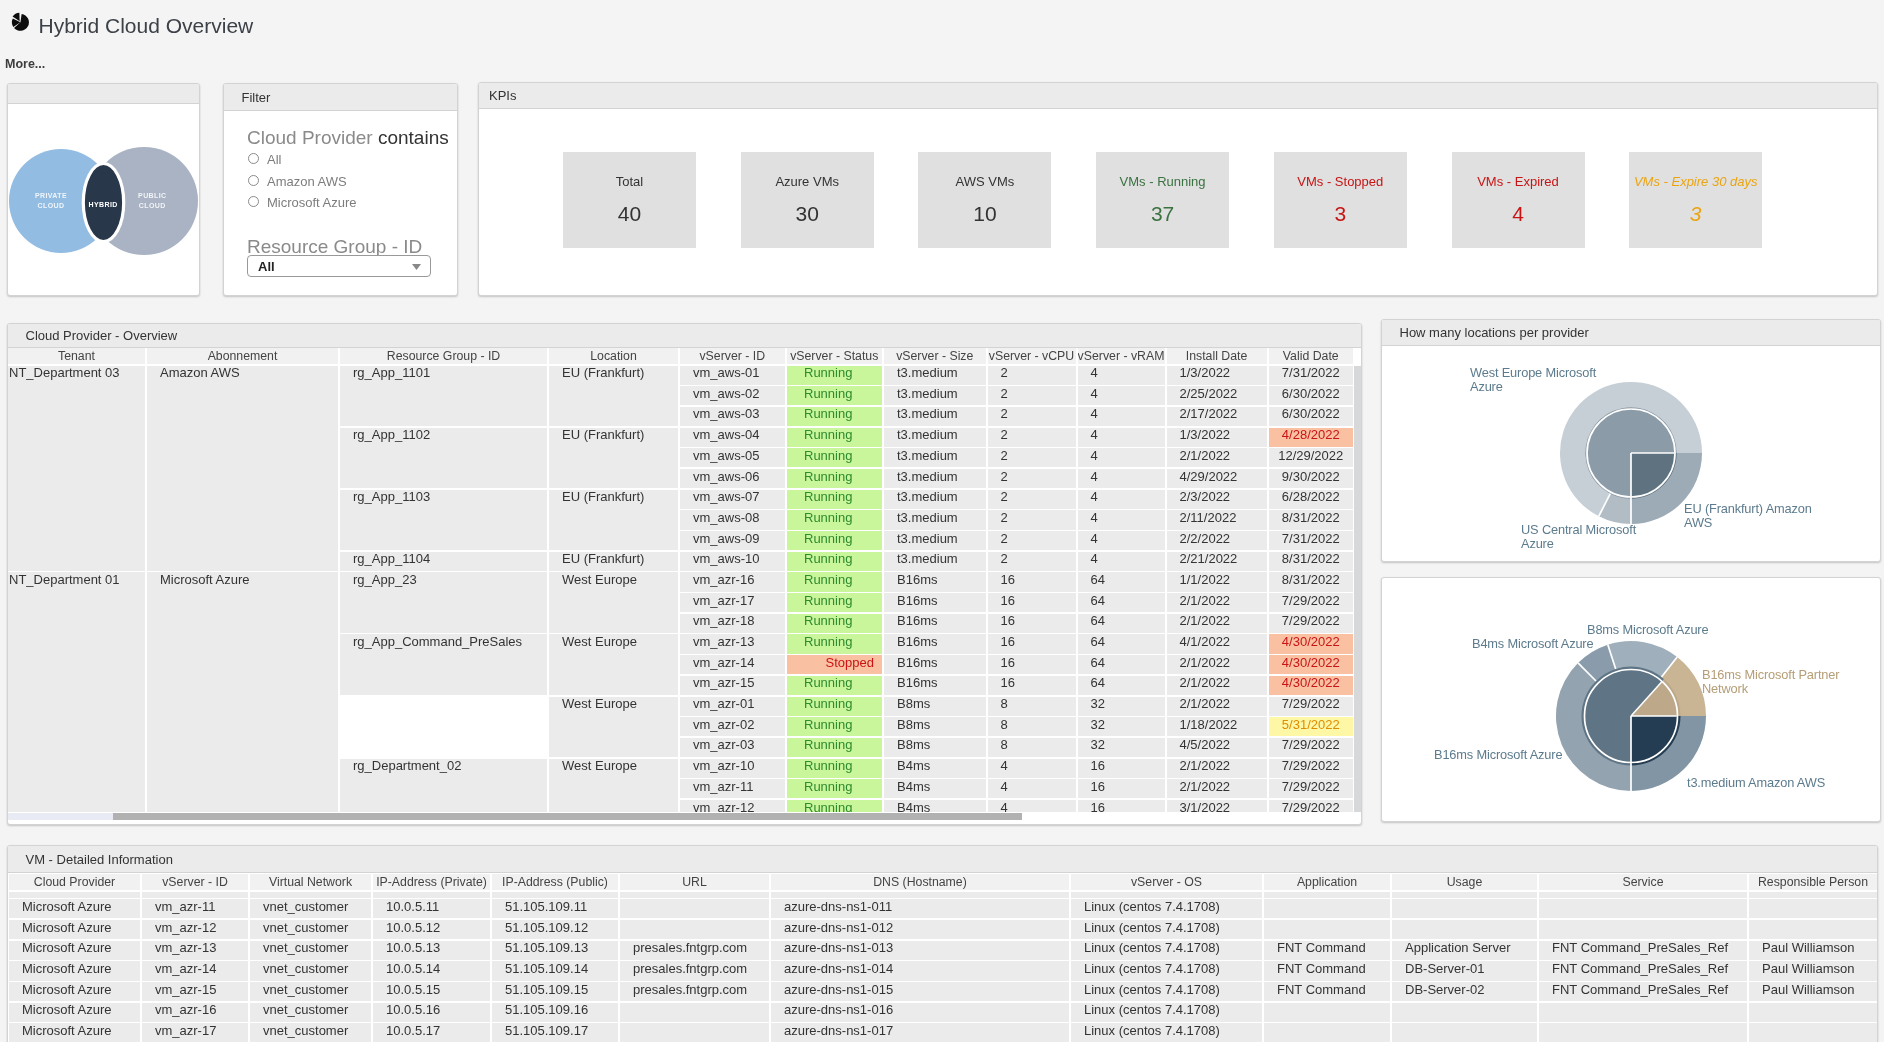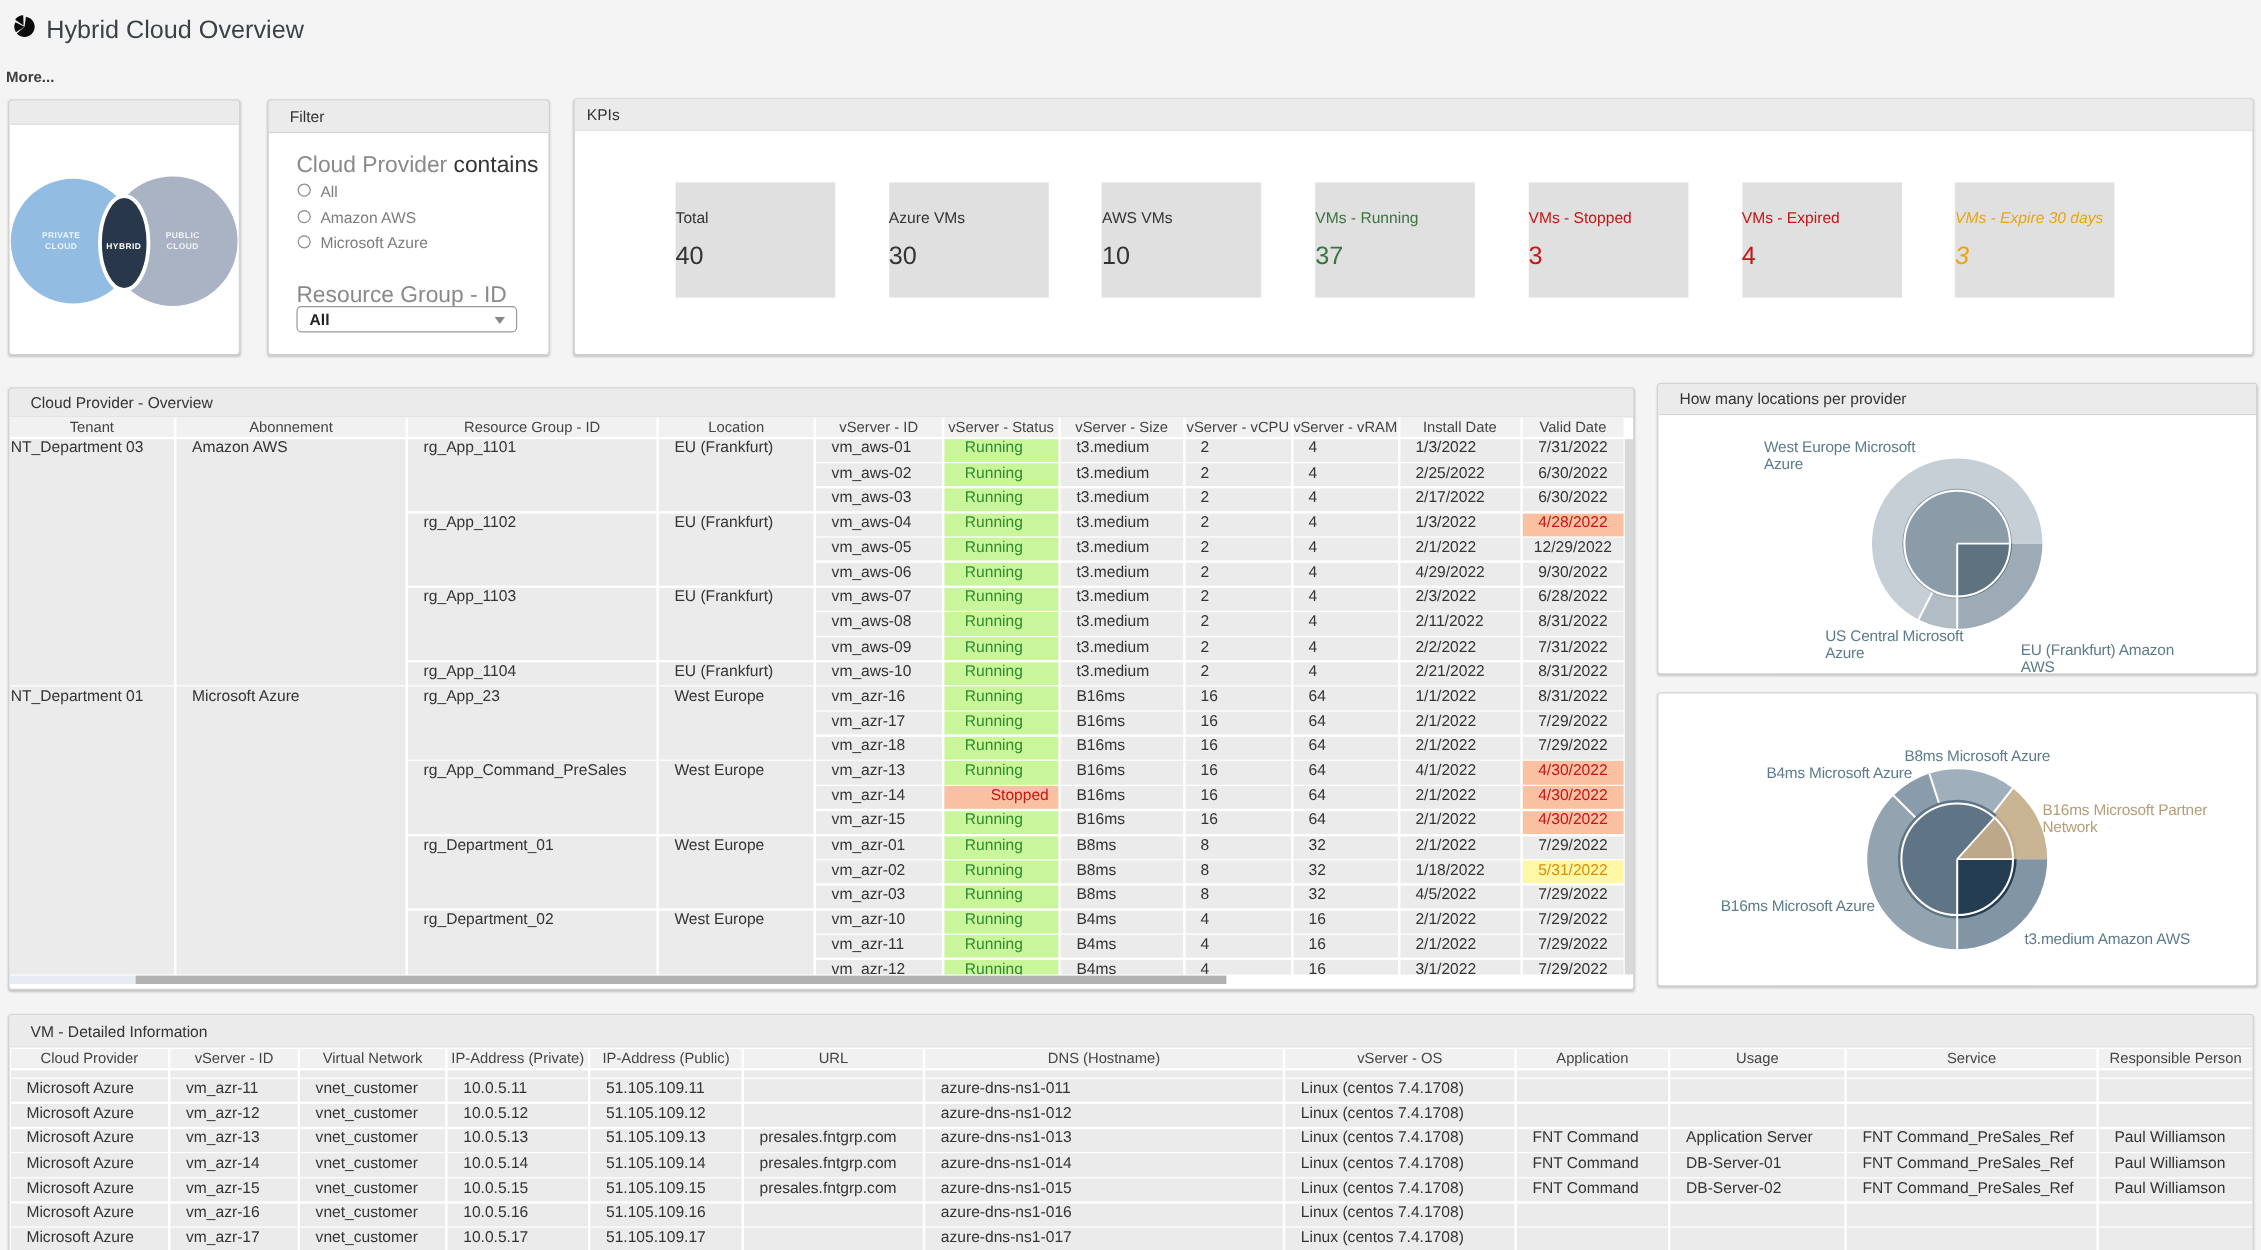--- a/index.html
+++ b/index.html
@@ -4,21 +4,21 @@
 <style>
 * { margin:0; padding:0; box-sizing:border-box; }
 html,body { width:1884px; height:1042px; background:#f4f4f4; font-family:"Liberation Sans",sans-serif; overflow:hidden; position:relative; }
 .panel { position:absolute; background:#fff; border:1px solid #d3d3d3; border-radius:3px; box-shadow:0 1px 2px rgba(0,0,0,0.2); }
 .phead { position:absolute; left:0; right:0; top:0; background:#ebebeb; border-bottom:1px solid #d3d3d3; border-radius:2px 2px 0 0; font-size:13px; color:#333; padding-left:17.5px; }
 
 #title { position:absolute; left:38.5px; top:13.5px; font-size:21px; color:#3c4147; }
 #more { position:absolute; left:5px; top:57px; font-size:12.5px; font-weight:bold; color:#3d3d3d; }
 #logo { position:absolute; left:9.5px; top:11.5px; }
 
-.kpi { position:absolute; top:152px; width:133px; height:96px; background:#e0e0e0; color:#333; }
+.kpi { position:absolute; top:152px; width:133px; height:96px; background:#e0e0e0; text-align:center; color:#333; }
 .klab { margin-top:22px; font-size:13px; }
 .knum { margin-top:13px; font-size:21px; }
 .kgreen { color:#3a7240; }
 .kred { color:#c81414; }
 .korange { color:#eba411;font-style:italic; }
 
 .grid { position:absolute; display:grid; overflow:hidden; }
 #g1 { left:8px; top:348px; width:1346px; height:464px;
   grid-template-columns:137px 191px 207px 129px 104.5px 95.5px 101.5px 88px 87px 100px 84.5px;
   grid-template-rows:16px repeat(22,19.2px); column-gap:2px; row-gap:1.5px; }
@@ -140,21 +140,20 @@
 <div class="c cg" style="grid-column:3;grid-row:5/8">rg_App_1102</div>
 <div class="c cg" style="grid-column:4;grid-row:5/8">EU (Frankfurt)</div>
 <div class="c cg" style="grid-column:3;grid-row:8/11">rg_App_1103</div>
 <div class="c cg" style="grid-column:4;grid-row:8/11">EU (Frankfurt)</div>
 <div class="c cg" style="grid-column:3;grid-row:11/12">rg_App_1104</div>
 <div class="c cg" style="grid-column:4;grid-row:11/12">EU (Frankfurt)</div>
 <div class="c cg" style="grid-column:3;grid-row:12/15">rg_App_23</div>
 <div class="c cg" style="grid-column:4;grid-row:12/15">West Europe</div>
 <div class="c cg" style="grid-column:3;grid-row:15/18">rg_App_Command_PreSales</div>
 <div class="c cg" style="grid-column:4;grid-row:15/18">West Europe</div>
-<div class="c cg" style="grid-column:3;grid-row:18/21">rg_Department_01</div>
 <div class="c cg" style="grid-column:4;grid-row:18/21">West Europe</div>
 <div class="c cg" style="grid-column:3;grid-row:21/24">rg_Department_02</div>
 <div class="c cg" style="grid-column:4;grid-row:21/24">West Europe</div>
 <div class="c" style="grid-column:5;grid-row:2">vm_aws-01</div>
 <div class="c stg" style="grid-column:6;grid-row:2">Running</div>
 <div class="c" style="grid-column:7;grid-row:2">t3.medium</div>
 <div class="c" style="grid-column:8;grid-row:2">2</div>
 <div class="c" style="grid-column:9;grid-row:2">4</div>
 <div class="c" style="grid-column:10;grid-row:2">1/3/2022</div>
 <div class="c vd" style="grid-column:11;grid-row:2">7/31/2022</div>
@@ -320,21 +319,21 @@
 <path d="M 320.00 133.00 A 71 71 0 0 1 249.00 204.00 L 249.00 178.70 A 45.7 45.7 0 0 0 294.70 133.00 Z" fill="#9dabb6"></path>
 <path d="M 249.00 204.00 A 71 71 0 0 1 216.77 196.26 L 228.25 173.72 A 45.7 45.7 0 0 0 249.00 178.70 Z" fill="#b2bcc4"></path>
 <path d="M 216.77 196.26 A 71 71 0 1 1 320.00 133.00 L 294.70 133.00 A 45.7 45.7 0 1 0 228.25 173.72 Z" fill="#c6cfd5"></path>
 <line x1="249.00" y1="133.00" x2="292.20" y2="133.00" stroke="#ffffff" stroke-width="1.5"></line>
 <line x1="249.00" y1="133.00" x2="249.00" y2="204.00" stroke="#ffffff" stroke-width="1.7"></line>
 <line x1="228.25" y1="173.72" x2="216.77" y2="196.26" stroke="#ffffff" stroke-width="1.7"></line>
 <circle cx="249" cy="133" r="44" fill="none" stroke="#ffffff" stroke-width="1.7"></circle>
  </svg>
 </div>
 <div class="chlab" style="left:1470px;top:365.5px">West Europe Microsoft<br>Azure</div>
-<div class="chlab" style="left:1684px;top:535px">EU (Frankfurt) Amazon<br>AWS</div>
+<div class="chlab" style="left:1684px;top:502px">EU (Frankfurt) Amazon<br>AWS</div>
 <div class="chlab" style="left:1521px;top:522.5px">US Central Microsoft<br>Azure</div>
 
 <div class="panel" style="left:1381px;top:577px;width:500px;height:245px">
  <svg style="position:absolute;left:0;top:26px" width="498" height="217" viewBox="0 26 498 217">
 <path d="M 249 138 L 249.00 188.50 A 50.5 50.5 0 1 1 282.79 100.47 Z" fill="#5f7484"></path>
 <path d="M 249 138 L 282.79 100.47 A 50.5 50.5 0 0 1 299.50 138.00 Z" fill="#bda98a"></path>
 <path d="M 249 138 L 299.50 138.00 A 50.5 50.5 0 0 1 249.00 188.50 Z" fill="#253d52"></path>
 <path d="M 225.82 66.67 A 75 75 0 0 1 295.17 78.90 L 279.48 98.99 A 49.5 49.5 0 0 0 233.70 90.92 Z" fill="#9fb0bc"></path>
 <path d="M 295.17 78.90 A 75 75 0 0 1 324.00 138.00 L 298.50 138.00 A 49.5 49.5 0 0 0 279.48 98.99 Z" fill="#c9b593"></path>
 <path d="M 324.00 138.00 A 75 75 0 0 1 249.00 213.00 L 249.00 187.50 A 49.5 49.5 0 0 0 298.50 138.00 Z" fill="#8295a4"></path>

